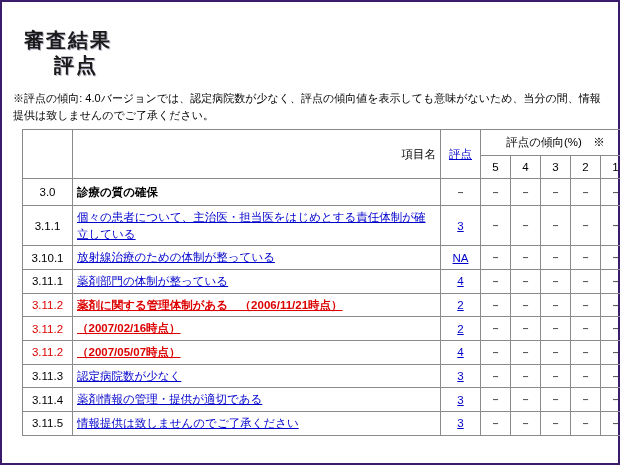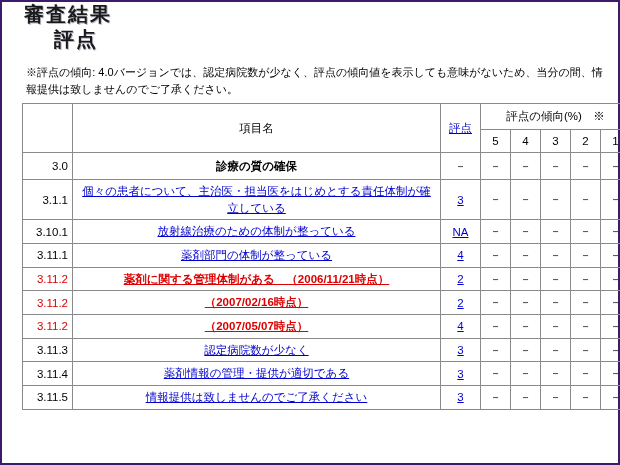--- a/index.html
+++ b/index.html
@@ -17,36 +17,36 @@
   }
   .page {
     position: relative;
     width: 620px;
     height: 465px;
     box-sizing: border-box;
     border: 2px solid #3b1c6b;
     background: #ffffff;
   }
   .header {
-    padding: 0 0 6px 22px;
+    padding: 26px 0 6px 22px;
   }
   .header .title-line {
     font-family: "DejaVu Sans", sans-serif;
     font-weight: bold;
     font-size: 20px;
     letter-spacing: 2px;
     color: #1a1a1a;
     text-shadow: 1px 1px 0 #b9b9c9;
     line-height: 1.25;
   }
   .header .title-line.second {
     padding-left: 30px;
   }
   .notice {
-    margin: 6px 12px 4px 24px;
+    margin: 6px 12px 4px 11px;
     font-size: 11px;
     line-height: 1.5;
     color: #000000;
   }
   table.grid {
     border-collapse: collapse;
     margin: 6px 12px 0 20px;
     width: 580px;
     table-layout: fixed;
   }
@@ -56,45 +56,45 @@
     font-size: 11.5px;
     font-weight: normal;
     vertical-align: middle;
   }
   .col-code { width: 50px; }
   .col-name { width: 368px; }
   .col-score { width: 40px; }
   .col-pct { width: 30px; }
 
   thead .th-name {
-    text-align: center;
+    text-align: right;
     padding-left: 8px;
     height: 42px;
   }
   thead .th-score {
     text-align: center;
   }
   thead .th-group {
     text-align: center;
     font-size: 11.5px;
   }
   thead .th-num {
     text-align: center;
   }
   .hdr-link {
     color: #0000cc;
     text-decoration: underline;
   }
   td.code {
-    text-align: right;
+    text-align: center;
     padding-left: 6px;
     white-space: nowrap;
   }
   td.name {
-    text-align: center;
+    text-align: left;
     padding-left: 8px;
     line-height: 1.45;
   }
   td.score {
     text-align: center;
   }
   td.pct {
     text-align: center;
   }
   .bold {

